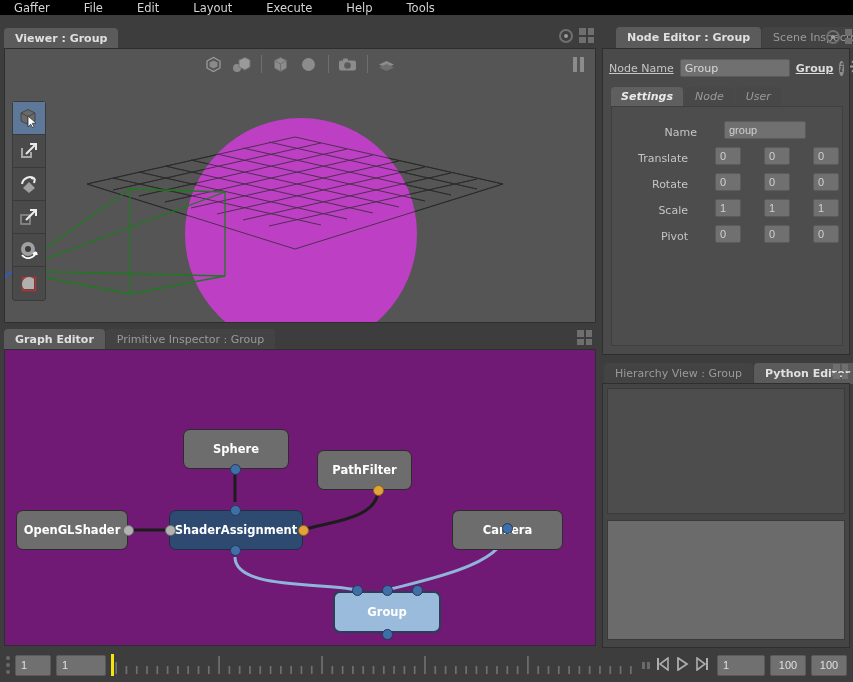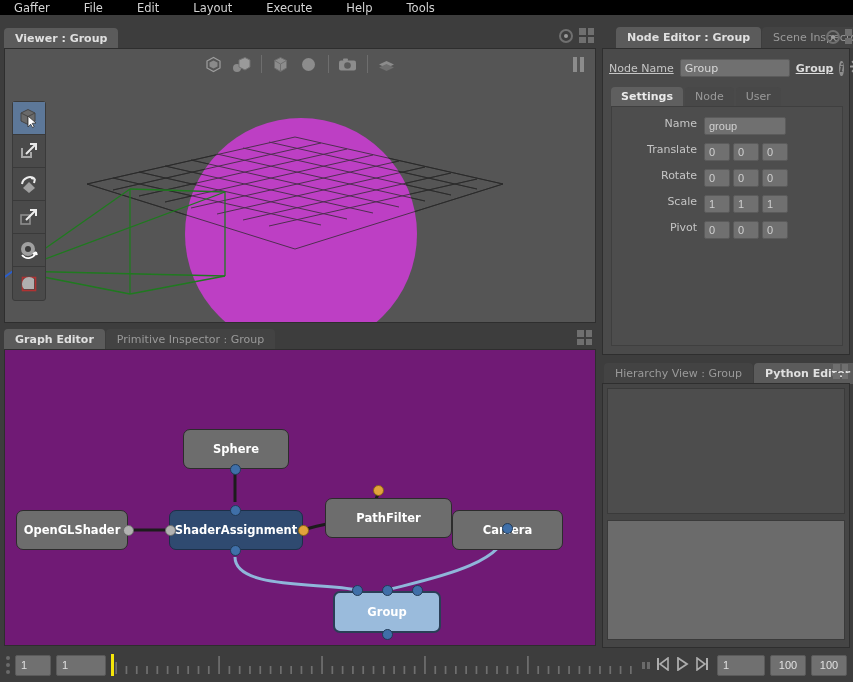--- a/index.html
+++ b/index.html
@@ -143,28 +143,28 @@
     color: #4a4a4a; font-size: 11px; font-weight: bold; font-style: italic;
     display: flex; align-items: center; justify-content: center;
     font-family: "DejaVu Serif", serif;
   }
   .ne-tabs2 {
     position: absolute; left: 8px; top: 36px; width: 232px; height: 22px;
     display: flex; align-items: flex-end;
   }
   .tab2 {
     height: 20px; line-height: 20px; padding: 0 10px; font-size: 11px;
-    color: #9a9a9a; background: #484848; border-radius: 4px 4px 0 0; margin-right: 2px;
+    color: #9a9a9a; background: #484848; border-radius: 4px 4px 0 0; margin-right: 2px; font-style: italic;
   }
   .tab2.active { background: #5f5f5f; color: #eaeaea; font-weight: bold; }
   .ne-form {
     position: absolute; left: 8px; top: 57px; width: 232px; height: 240px;
     background: #4d4d4d; border: 1px solid #3f3f3f; padding-top: 10px;
   }
-  .prow { display: flex; align-items: flex-start; height: 22px; margin-bottom: 4px; }
+  .prow { display: flex; align-items: flex-end; height: 22px; margin-bottom: 4px; gap: 20px; }
   .prow .plabel {
     width: 92px; text-align: right; padding-right: 7px;
     color: #c5c5c5; font-size: 11px;
   }
   .vfield {
     background: #707070; border: 1px solid #5b5b5b; border-radius: 2px;
     color: #d0d0d0; font-size: 11px; height: 18px; line-height: 17px;
     padding: 0 4px; margin-right: 3px;
   }
   .vfield.w26 { width: 26px; }
@@ -414,21 +414,21 @@
         <path d="M502,178 C502,215 420,230 382,240" stroke="#8fb6da" stroke-width="3" fill="none"></path>
 
         <path d="M382,262 L382,268" stroke="#8fb6da" stroke-width="3" fill="none"></path>
       </svg>
 
       <div class="gnode plain" style="left:178px; top:79px; width:106px; height:40px;">
         <span>Sphere</span>
       </div>
       <div class="plug blue" style="left:225px; top:114px; width:11px; height:11px;"></div>
 
-      <div class="gnode plain" style="left:320px; top:100px; width:127px; height:40px;margin-top:48px;">
+      <div class="gnode plain" style="left:312px; top:100px; width:95px; height:40px;">
         <span>PathFilter</span>
       </div>
       <div class="plug gold" style="left:368px; top:135px; width:11px; height:11px;"></div>
 
       <div class="gnode plain" style="left:11px; top:160px; width:112px; height:40px;">
         <span>OpenGLShader</span>
       </div>
       <div class="plug grey" style="left:118px; top:175px; width:11px; height:11px;"></div>
 
       <div class="gnode sel-dark" style="left:164px; top:160px; width:134px; height:40px;">

